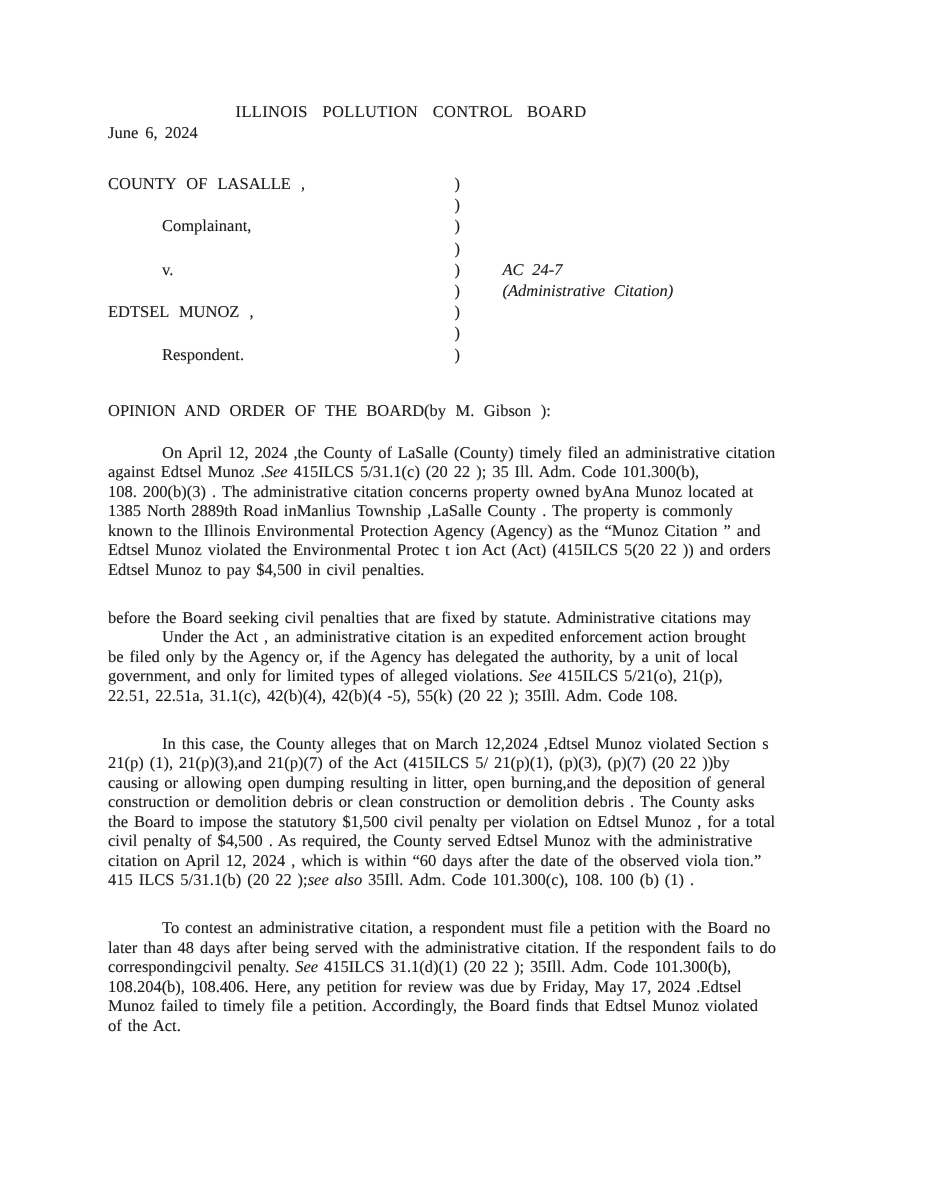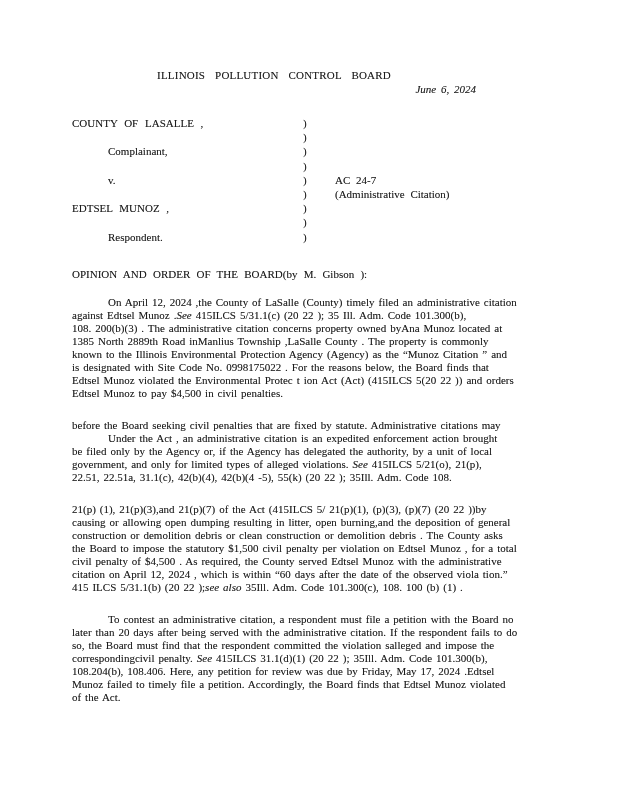--- a/index.html
+++ b/index.html
@@ -16,24 +16,23 @@
     line-height: 13px;
     text-shadow: 0 0 0.5px rgba(0,0,0,0.35);
     overflow: hidden;
   }
   .title {
     text-align: center;
     word-spacing: 7px;
     letter-spacing: 0.2px;
   }
   .docdate {
-    text-align: right;
+    text-align: left;
     word-spacing: 2px;
     margin-top: 1px;
-    font-style: italic;
   }
   .caption {
     margin-top: 20px;
   }
   .cap-row {
     display: flex;
     height: 14.2px;
     line-height: 14.2px;
     white-space: pre;
   }
@@ -41,21 +40,21 @@
     width: 231px;
     flex: 0 0 231px;
     word-spacing: 4px;
     box-sizing: border-box;
   }
   .cap-left.indent { padding-left: 36px; }
   .cap-paren {
     width: 32px;
     flex: 0 0 32px;
   }
-  .cap-right { word-spacing: 3px; }
+  .cap-right { word-spacing: 3px; font-style: italic; }
   .heading {
     margin-top: 24px;
     word-spacing: 3.5px;
   }
   .bodytext { margin-top: 15px; }
   .para { margin-bottom: 19px; }
   .line {
     white-space: nowrap;
     word-spacing: 1.2px;
   }
@@ -80,43 +79,42 @@
       <div class="cap-row"><span class="cap-left indent">Respondent.</span><span class="cap-paren">)</span><span class="cap-right"></span></div>
     </div>
   <div class="heading">OPINION AND ORDER OF THE BOARD(by M. Gibson ):</div>
   <div class="bodytext" id="body-paragraphs">
       <div class="para">
         <div class="line first"><span>On April 12, 2024 ,the County of LaSalle (County) timely filed an administrative citation</span></div>
         <div class="line"><span>against Edtsel Munoz .</span><i>See</i><span> 415ILCS 5/31.1(c) (20 22 ); 35 Ill. Adm. Code 101.300(b),</span></div>
         <div class="line"><span>108. 200(b)(3) . The administrative citation concerns property owned byAna Munoz located at</span></div>
         <div class="line"><span>1385 North 2889th Road inManlius Township ,LaSalle County . The property is commonly</span></div>
         <div class="line"><span>known to the Illinois Environmental Protection Agency (Agency) as the “Munoz Citation ” and</span></div>
-        <div class="line"><span>is designated with Site Code No. 0998175022 . For the reasons below, the Board finds that</span></div>
         <div class="line"><span>Edtsel Munoz violated the Environmental Protec t ion Act (Act) (415ILCS 5(20 22 )) and orders</span></div>
         <div class="line"><span>Edtsel Munoz to pay $4,500 in civil penalties.</span></div>
       </div>
       <div class="para">
         <div class="line"><span>before the Board seeking civil penalties that are fixed by statute. Administrative citations may</span></div>
         <div class="line first"><span>Under the Act , an administrative citation is an expedited enforcement action brought</span></div>
         <div class="line"><span>be filed only by the Agency or, if the Agency has delegated the authority, by a unit of local</span></div>
         <div class="line"><span>government, and only for limited types of alleged violations. </span><i>See</i><span> 415ILCS 5/21(o), 21(p),</span></div>
         <div class="line"><span>22.51, 22.51a, 31.1(c), 42(b)(4), 42(b)(4 -5), 55(k) (20 22 ); 35Ill. Adm. Code 108.</span></div>
       </div>
       <div class="para">
+        <div class="line first"><span>In this case, the County alleges that on March 12,2024 ,Edtsel Munoz violated Section s</span></div>
         <div class="line"><span>21(p) (1), 21(p)(3),and 21(p)(7) of the Act (415ILCS 5/ 21(p)(1), (p)(3), (p)(7) (20 22 ))by</span></div>
         <div class="line"><span>causing or allowing open dumping resulting in litter, open burning,and the deposition of general</span></div>
         <div class="line"><span>construction or demolition debris or clean construction or demolition debris . The County asks</span></div>
         <div class="line"><span>the Board to impose the statutory $1,500 civil penalty per violation on Edtsel Munoz , for a total</span></div>
         <div class="line"><span>civil penalty of $4,500 . As required, the County served Edtsel Munoz with the administrative</span></div>
         <div class="line"><span>citation on April 12, 2024 , which is within “60 days after the date of the observed viola tion.”</span></div>
         <div class="line"><span>415 ILCS 5/31.1(b) (20 22 );</span><i>see also</i><span> 35Ill. Adm. Code 101.300(c), 108. 100 (b) (1) .</span></div>
       </div>
       <div class="para">
         <div class="line first"><span>To contest an administrative citation, a respondent must file a petition with the Board no</span></div>
-        <div class="line"><span>later than 20 days after being served with the administrative citation. If the respondent fails to do</span></div>
-        <div class="line"><span>so, the Board must find that the respondent committed the violation salleged and impose the</span></div>
+        <div class="line"><span>later than 48 days after being served with the administrative citation. If the respondent fails to do</span></div>
         <div class="line"><span>correspondingcivil penalty. </span><i>See</i><span> 415ILCS 31.1(d)(1) (20 22 ); 35Ill. Adm. Code 101.300(b),</span></div>
         <div class="line"><span>108.204(b), 108.406. Here, any petition for review was due by Friday, May 17, 2024 .Edtsel</span></div>
         <div class="line"><span>Munoz failed to timely file a petition. Accordingly, the Board finds that Edtsel Munoz violated</span></div>
         <div class="line"><span>of the Act.</span></div>
       </div>
     </div>
 </div>
 
 </body></html>

